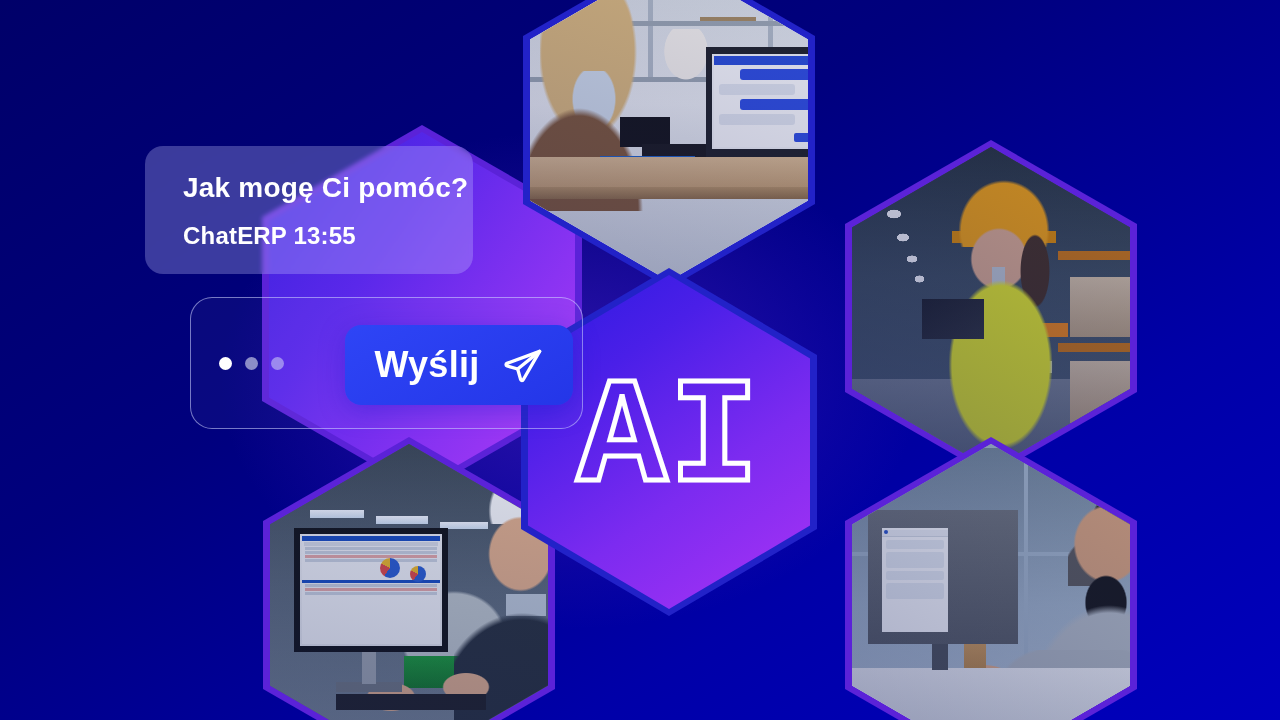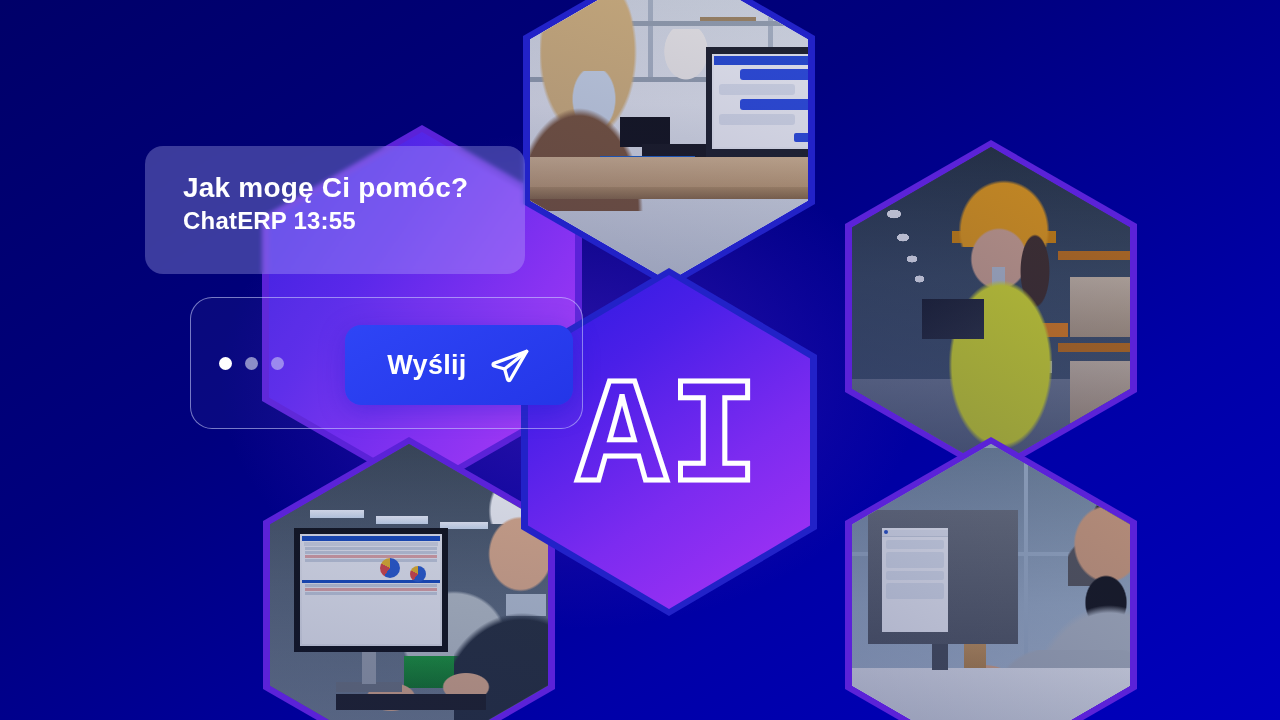--- a/index.html
+++ b/index.html
@@ -265,32 +265,32 @@
     user-select:none;
   }
 
   
   #hex-chat .hex-inner{
     background:linear-gradient(125deg,#3a22dd 0%,#5a28ea 35%,#8a33f2 70%,#b23bf6 100%);
   }
 
   
   .chat-bubble{
-    position:absolute; left:145px; top:146px; width:380px; height:128px;
+    position:absolute; left:145px; top:146px; width:328px; height:128px;
     border-radius:18px;
     background:rgba(196,196,255,.30);
     backdrop-filter:blur(2px);
     padding:26px 0 0 38px;
   }
   .bubble-line1{
     font-size:28px; font-weight:700; color:#ffffff; letter-spacing:.2px;
     white-space:nowrap;
   }
   .bubble-line2{
-    font-size:24px; font-weight:700; color:#ffffff; margin-top:3px;
+    font-size:24px; font-weight:700; color:#ffffff; margin-top:18px;
     letter-spacing:.2px; white-space:nowrap;
   }
 
   .chat-input{
     position:absolute; left:190px; top:297px; width:393px; height:132px;
     border-radius:22px;
     border:1.5px solid rgba(210,215,255,.55);
     background:rgba(255,255,255,.035);
     display:flex; align-items:center;
   }
@@ -303,21 +303,21 @@
   .typing i:nth-child(3){ background:rgba(215,220,245,.52); }
 
   .send-btn{
     position:absolute; left:345px; top:325px; width:228px; height:80px;
     border:none; border-radius:16px;
     background:linear-gradient(150deg,#2e45f6,#2436e8);
     color:#fff; cursor:pointer;
     display:flex; align-items:center; justify-content:center; gap:22px;
     box-shadow:0 6px 26px rgba(20,20,200,.35);
   }
-  .send-label{ font-size:27px; font-weight:700; letter-spacing:.3px; }
+  .send-label{ font-size:36px; font-weight:700; letter-spacing:.3px; }
   .send-btn svg{ width:42px; height:42px; display:block; }
 </style>
 </head>
 <body>
 
 <div id="stage">
 
   <div class="bg-glow"></div>
 
   <div class="hex hex-outer ring-violet" id="hex-chat" style="left:262px; top:125px; width:320px; height:368px;">

